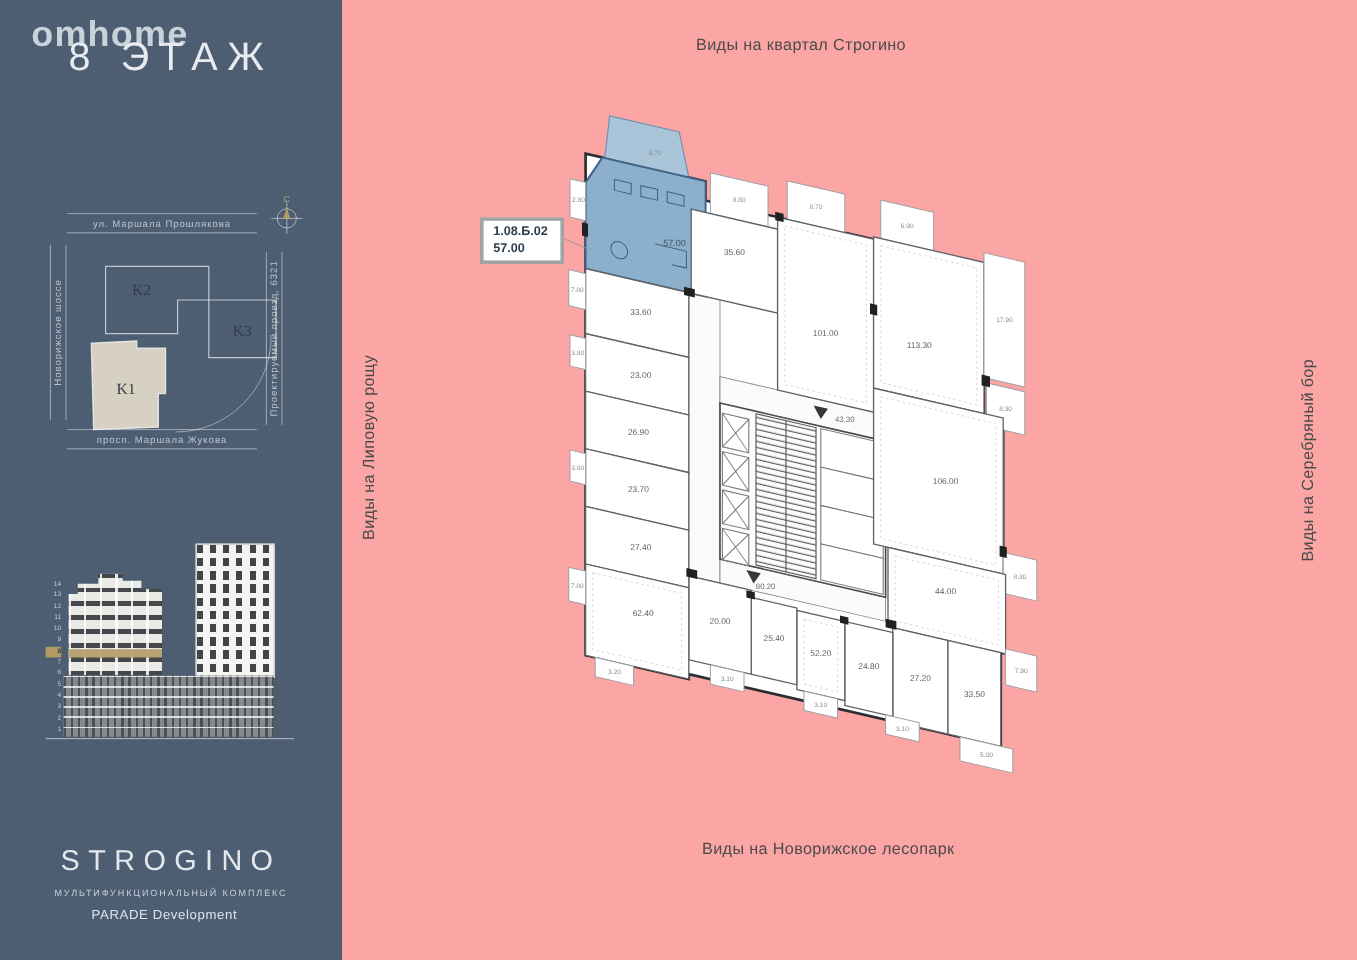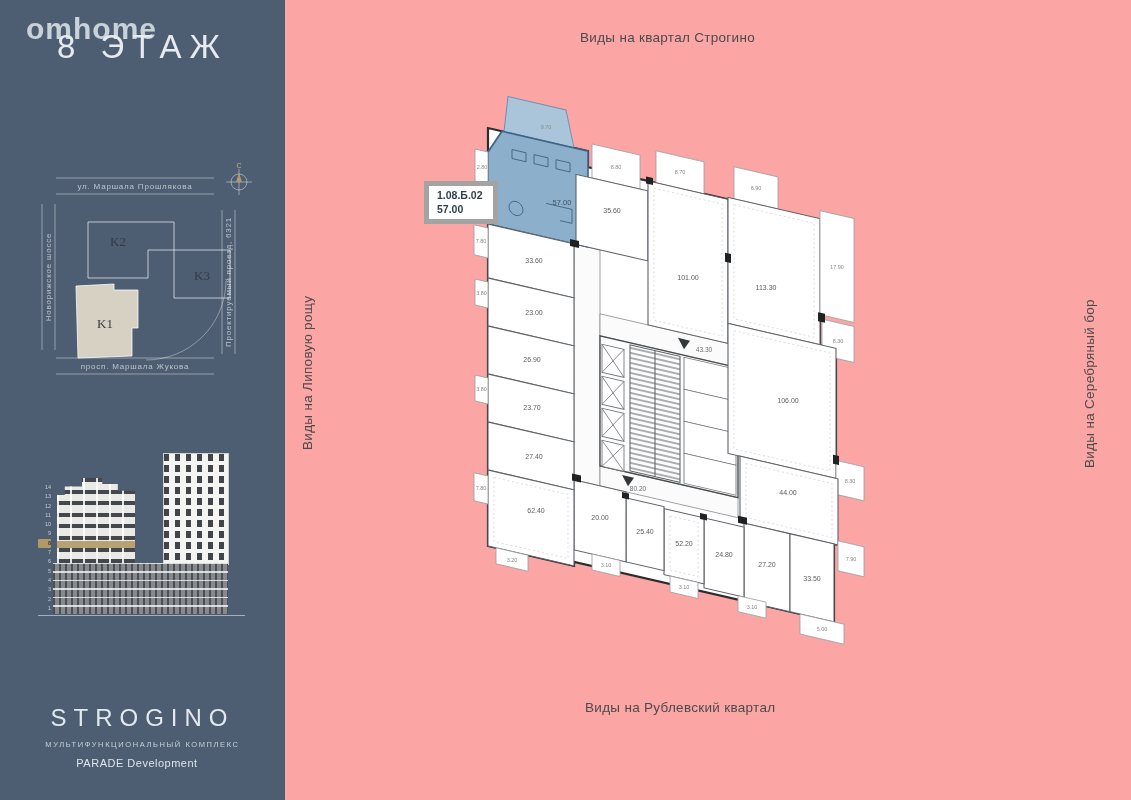--- a/index.html
+++ b/index.html
@@ -43,21 +43,21 @@
   
   #project-name{position:absolute;left:0;top:704px;width:285px;text-align:center;font-size:24px;letter-spacing:7px;color:#e3e8ed;font-weight:400;}
   #project-sub{position:absolute;left:0;top:740px;width:285px;text-align:center;font-size:7.5px;letter-spacing:1.6px;color:#c6d0da;}
   #developer{position:absolute;left:0;top:757px;width:274px;text-align:center;font-size:11px;letter-spacing:.5px;color:#dde4eb;}
 
   
   .view-lbl{position:absolute;color:#4b4b4b;font-size:13.5px;letter-spacing:.3px;white-space:nowrap;}
   .view-vert{transform:rotate(-90deg);transform-origin:left top;}
 
   
-  #callout{position:absolute;left:424px;top:181px;background:#fff;border:5px solid #a3a3a3;padding:3px 10px 3px 8px;color:#2f3e4a;}
+  #callout{position:absolute;left:400px;top:181px;background:#fff;border:3px solid #a3a3a3;padding:3px 10px 3px 8px;color:#2f3e4a;}
   #callout div{font-size:10.5px;font-weight:bold;line-height:1.3;}
 
   
   #plan-svg{position:absolute;left:285px;top:0;}
   #plan-svg text{font-family:"Liberation Sans",sans-serif;text-anchor:middle;}
   .footprint{fill:#ffffff;stroke:#2a2c2e;stroke-width:2.2;}
   .corridor{fill:#fbfbfb;stroke:#8d9094;stroke-width:.8;}
   .core-box{fill:#fdfdfd;stroke:#4a4d50;stroke-width:1.4;}
   .cell{fill:#fff;stroke:#76797c;stroke-width:.9;}
   .xline{stroke:#76797c;stroke-width:.8;fill:none;}
@@ -142,21 +142,21 @@
       <div id="hl-band"></div>
       <div id="ground"></div>
     </div>
 
     <div id="project-name">STROGINO</div>
     <div id="project-sub">МУЛЬТИФУНКЦИОНАЛЬНЫЙ КОМПЛЕКС</div>
     <div id="developer">PARADE Development</div>
   </div>
 
   <div class="view-lbl" style="left:580px;top:30px;">Виды на квартал Строгино</div>
-  <div class="view-lbl" style="left:585px;top:700px;">Виды на Рублевский квартал</div>
+  <div class="view-lbl" style="left:585px;top:700px;">Виды на Новорижское лесопарк</div>
   <div class="view-lbl view-vert" style="left:300px;top:450px;">Виды на Липовую рощу</div>
   <div class="view-lbl view-vert" style="left:1082px;top:468px;">Виды на Серебряный бор</div>
 
   <svg id="plan-svg" width="846" height="800" viewBox="0 0 846 800">
     <defs>
       <pattern id="treads" width="50" height="5" patternUnits="userSpaceOnUse">
         <line x1="0" y1="2" x2="50" y2="2" class="stair"></line>
       </pattern>
     </defs>
 

